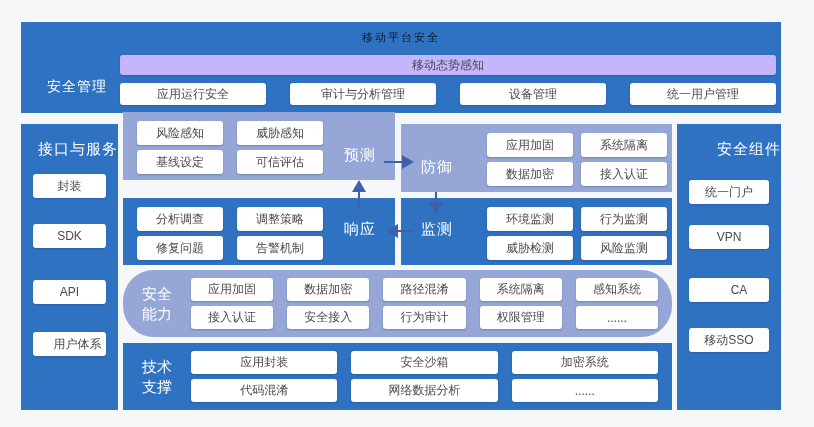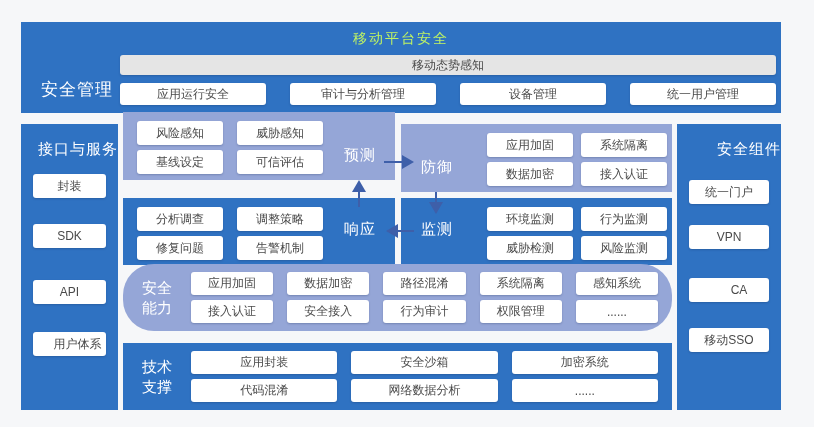--- a/index.html
+++ b/index.html
@@ -17,29 +17,29 @@
   .blue  { background: #2f72c2; }
   .light { background: #95a6d7; }
 
   
   .top-band {
     position: absolute; left: 21px; top: 22px;
     width: 760px; height: 91px;
   }
   .top-title {
     position: absolute; left: 0; right: 0; top: 8px;
-    text-align: center; color: #bef264; font-size: 14px; letter-spacing: 2px;
+    text-align: center; color: #0f172a; font-size: 11px; letter-spacing: 2px;
   }
   .mgmt-label {
     position: absolute; left: 16px; top: 56px; width: 80px;
-    text-align: center; color: #fff; font-size: 17px; letter-spacing: 1px;
+    text-align: center; color: #fff; font-size: 14px; letter-spacing: 1px;
   }
   .sit-bar {
     position: absolute; left: 99px; top: 33px; width: 656px; height: 20px;
-    background: #e5e5e5; border-radius: 3px;
+    background: #c4b5fd; border-radius: 3px;
     display: flex; align-items: center; justify-content: center;
     font-size: 12px; color: #4a4a4a;
     box-shadow: 0 1px 2px rgba(20,40,80,.25);
   }
   .mgmt-row {
     position: absolute; left: 99px; top: 61px; width: 656px; height: 22px;
     display: flex; justify-content: space-between;
   }
   .mgmt-row .pill { width: 146px; height: 22px; }
 
@@ -81,21 +81,21 @@
   .quad-label {
     position: absolute; color: #fff; font-size: 15px; letter-spacing: 1px;
   }
   .q-predict  .quad-label { left: 221px; top: 34px; }
   .q-defense  .quad-label { left: 20px;  top: 34px; }
   .q-response .quad-label { left: 221px; top: 22px; }
   .q-monitor  .quad-label { left: 20px;  top: 22px; }
 
   
   .band { position: absolute; left: 123px; width: 549px; height: 67px; }
-  .band-capability { top: 264px; border-radius: 31px; }
+  .band-capability { top: 270px; border-radius: 31px; }
   .band-tech       { top: 343px; }
   .band-label {
     position: absolute; left: 17px; top: 14px; width: 34px;
     color: #fff; font-size: 15px; line-height: 20px; text-align: center;
   }
   .band .grid {
     position: absolute; left: 68px; right: 14px; top: 8px; bottom: 8px;
     display: grid; grid-template-rows: 1fr 1fr; grid-auto-flow: row;
     gap: 5px 14px;
   }

